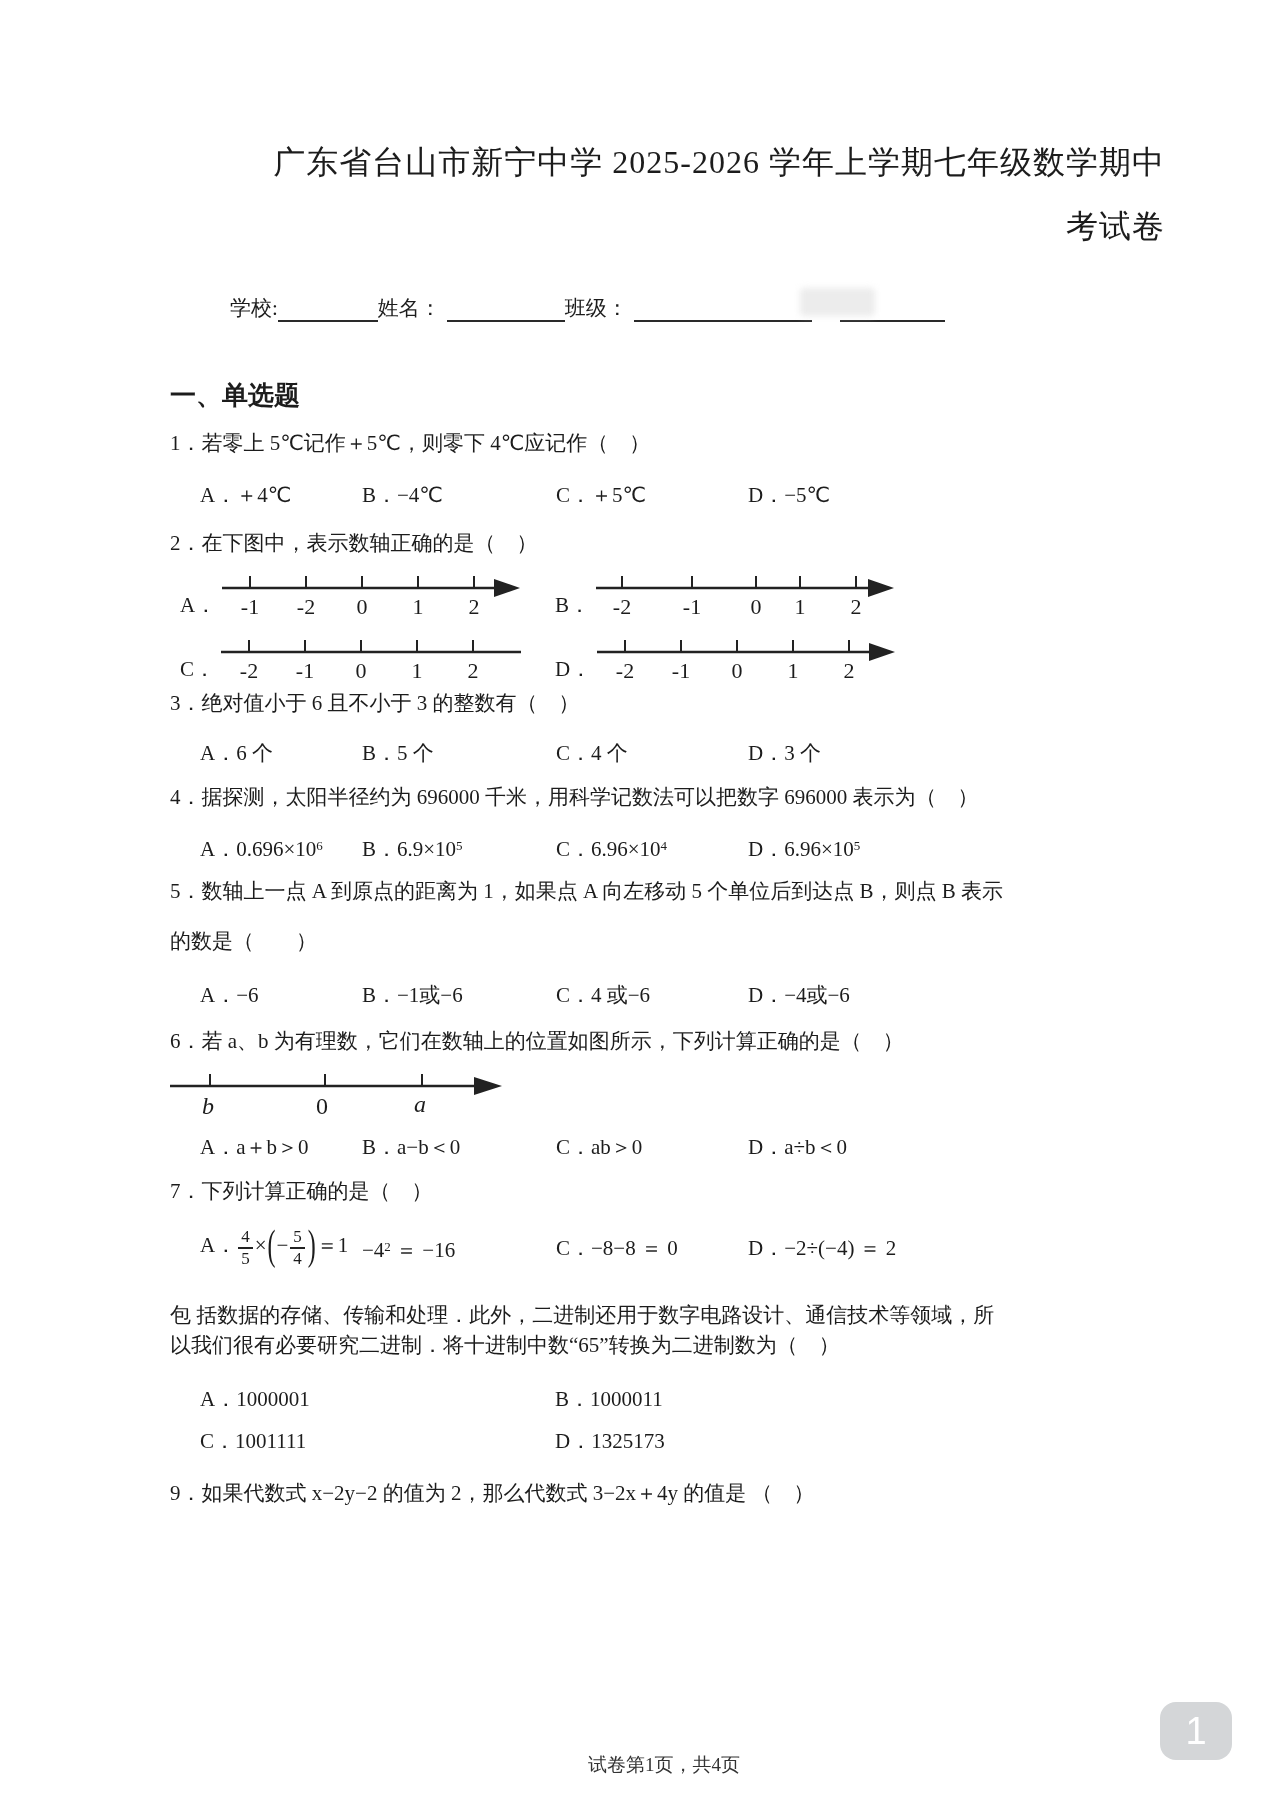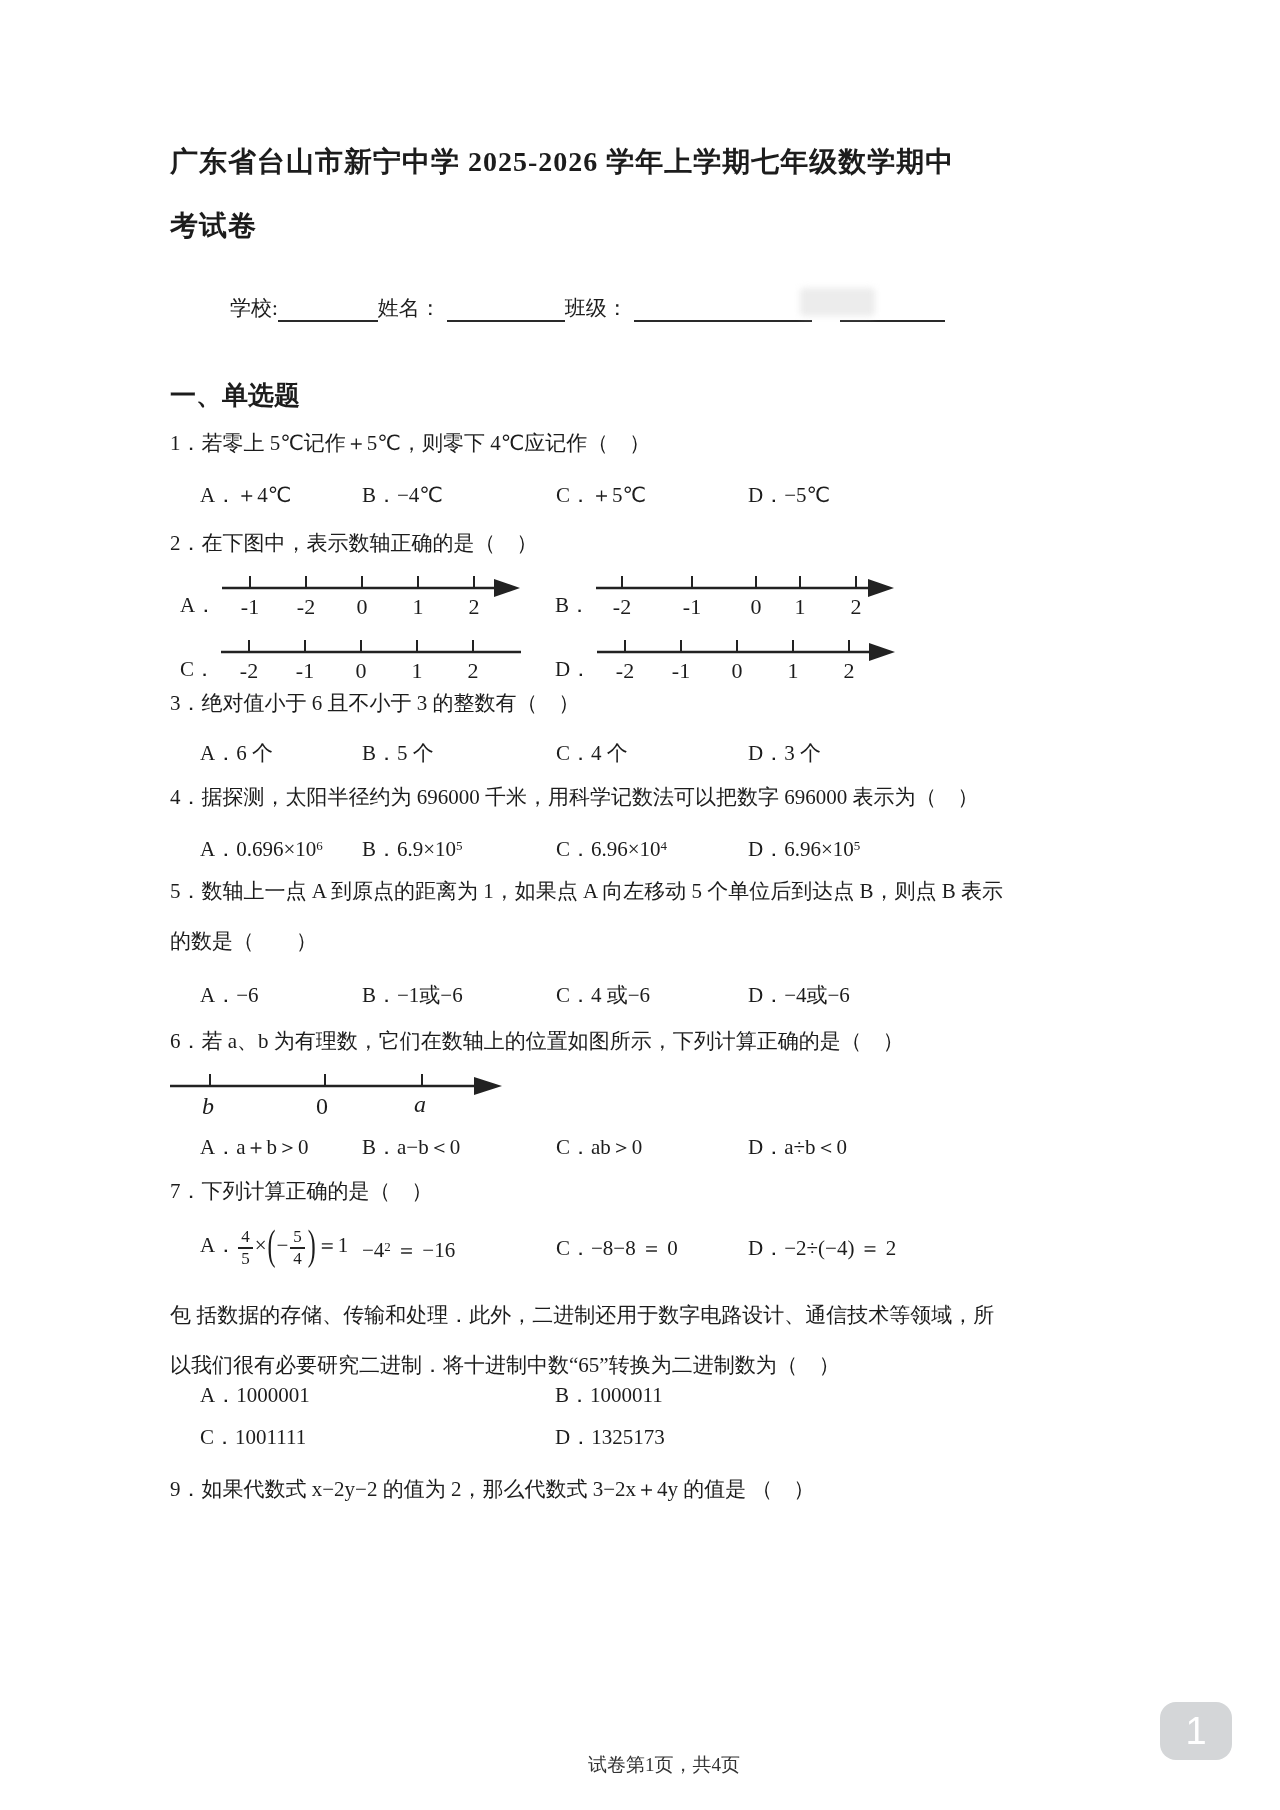--- a/index.html
+++ b/index.html
@@ -7,23 +7,23 @@
     position:relative;
     width:1280px;height:1810px;
     background:#ffffff;
     color:#1c1c1c;
     font-family:"Liberation Serif","DejaVu Sans",serif;
     font-size:21px;
     overflow:hidden;
   }
   .content{padding:142px 115px 0 170px;}
   .title{
-    text-align:left;
-    font-size:28px;
-    font-weight:bold;
+    text-align:right;
+    font-size:32px;
+    font-weight:normal;
     line-height:40px;
     letter-spacing:1px;
   }
   .title2{margin-top:24px;}
   .info-line{
     margin-top:48px;
     margin-left:60px;
     height:30px;
     white-space:nowrap;
     position:relative;
@@ -86,24 +86,24 @@
   .q7-opts{margin-top:10px;height:64px;align-items:center;}
   .frac{
     display:inline-flex;flex-direction:column;align-items:center;
     font-size:17px;line-height:1.15;vertical-align:middle;
     margin:0 2px;
   }
   .frac .num{border-bottom:2px solid #222;padding:0 3px;}
   .bp{display:inline-block;transform:scaleY(1.8);font-size:24px;font-weight:300;padding:0 1px;}
   .q8-l1{margin-top:6px;}
   .q8-l2{margin-top:20px;}
-  .q8-l3{margin-top:20px;}
+  .q8-l3{}
   .opts2{display:flex;padding-left:30px;height:30px;line-height:30px;}
   .opts2 .c1{width:355px;}
-  .q8-opts1{}
+  .q8-opts1{margin-top:24px;}
   .q8-opts2{margin-top:12px;}
   .q9-stem{margin-top:22px;}
   .footer{
     position:absolute;
     left:0;top:1752px;width:1280px;
     text-align:center;
     font-size:19px;color:#333;padding-left:24px;
   }
   .page-badge{
     position:absolute;

